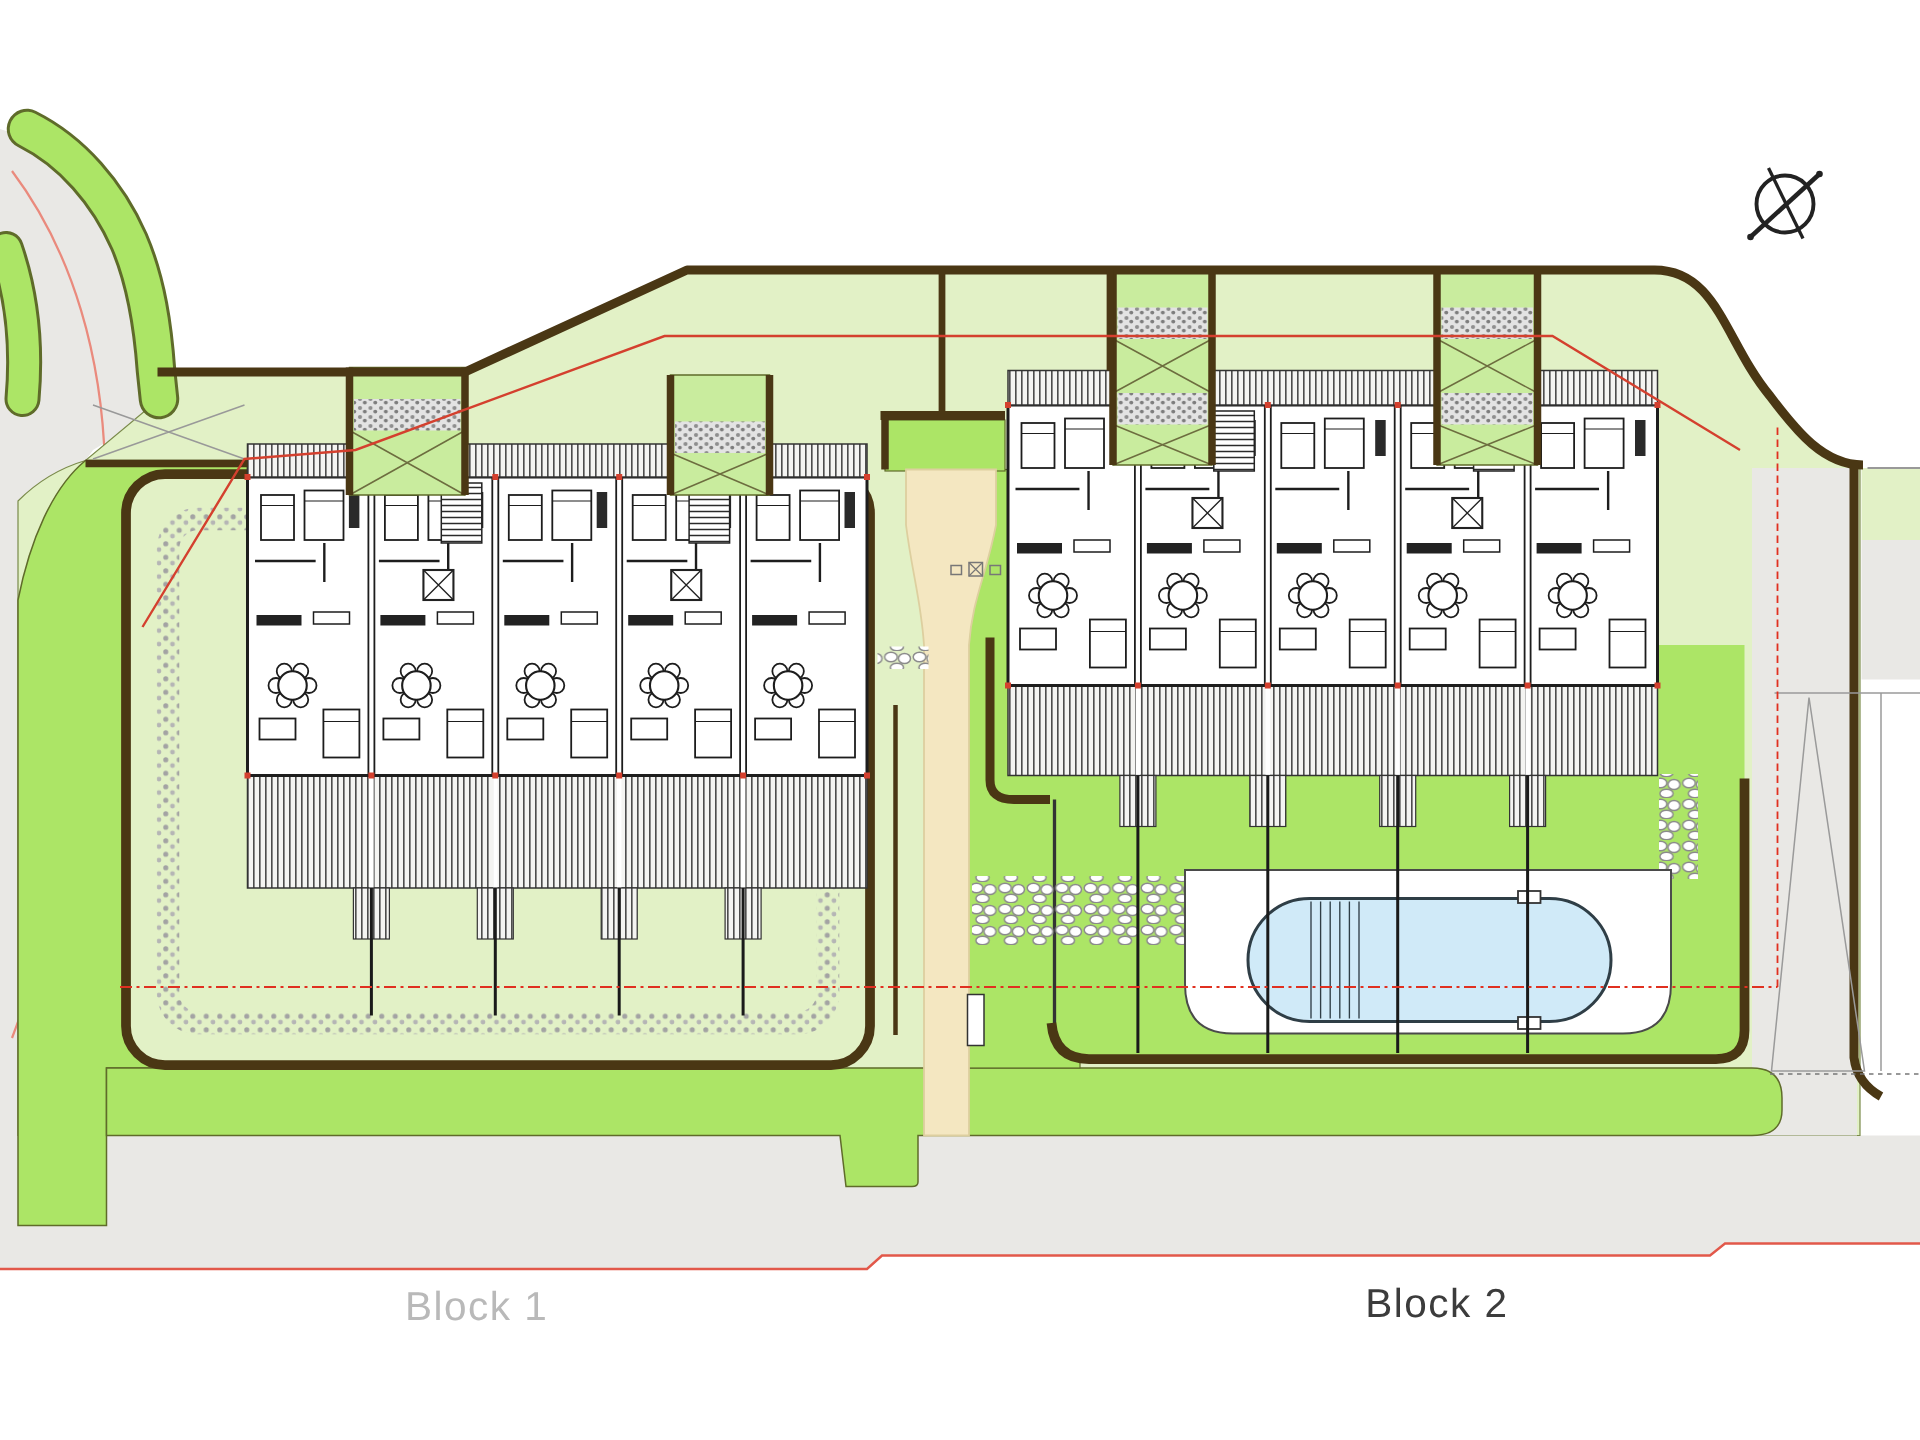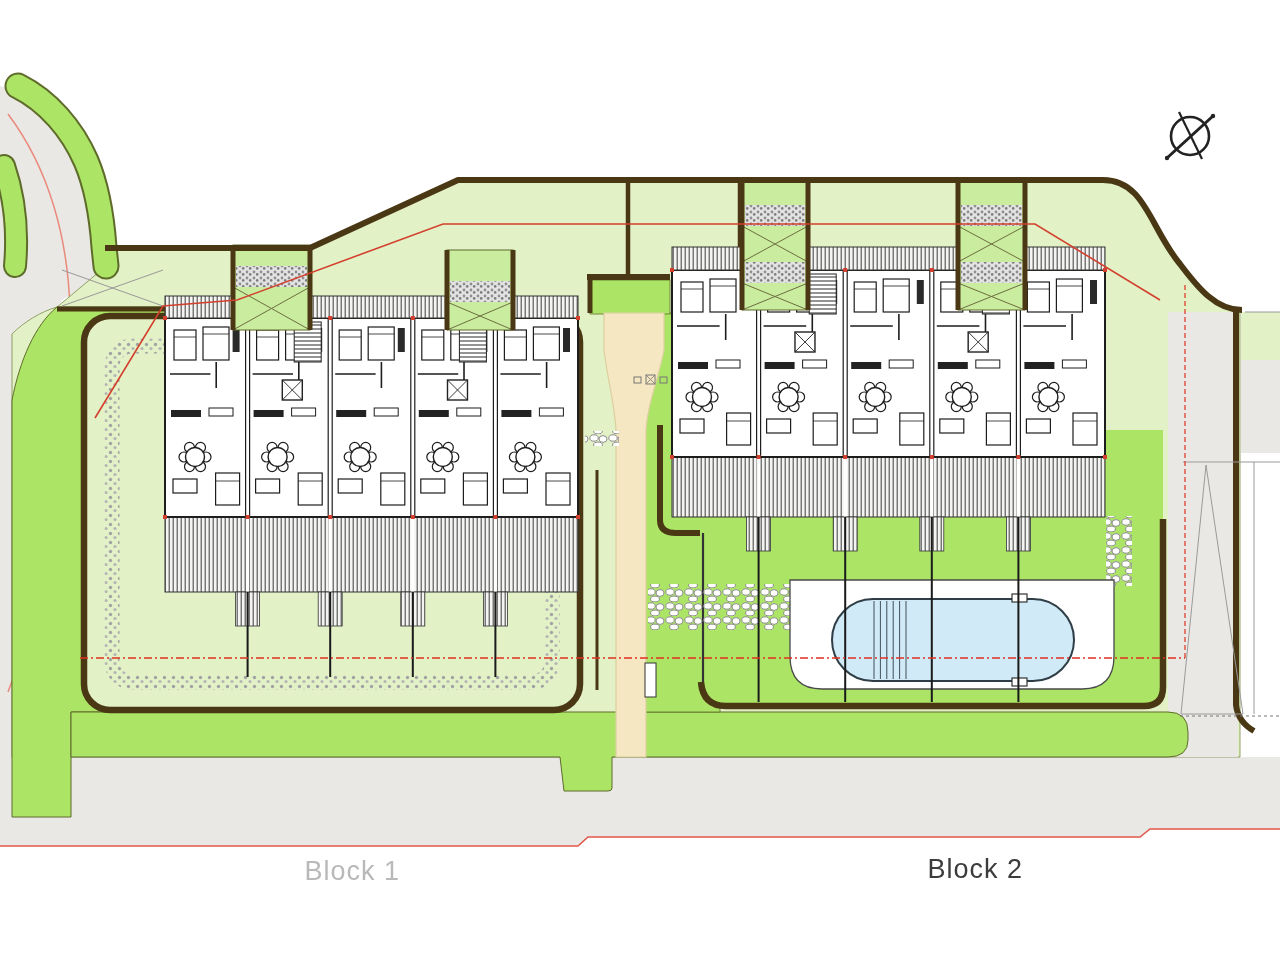--- a/index.html
+++ b/index.html
@@ -1,21 +1,21 @@
 <!DOCTYPE html>
 <html><head>
 <meta charset="utf-8">
 <style>
   html,body{margin:0;padding:0;background:#ffffff;}
   .stage{position:relative;width:1280px;height:960px;background:#fff;overflow:hidden;
          font-family:"Liberation Sans", sans-serif;}
   .stage svg{position:absolute;left:0;top:0;}
   .plan-label{position:absolute;font-size:27px;letter-spacing:1px;pointer-events:none;}
-  #label-block1{left:270px;top:856px;width:130px;text-align:right;}
-  #label-block2{left:893px;top:854px;width:130px;text-align:right;}
+  #label-block1{left:270px;top:856px;width:130px;text-align:left;}
+  #label-block2{left:893px;top:854px;width:130px;text-align:center;}
 </style>
 </head>
 <body>
 
 <div class="stage">
   <svg id="plan" width="1280" height="960" viewBox="0 0 1280 960">
       <defs>
         <pattern id="hatchV" width="4" height="8" patternUnits="userSpaceOnUse">
           <rect x="0" y="0" width="4" height="8" fill="#f4f4f2"></rect>
           <line x1="1.2" y1="0" x2="1.2" y2="8" stroke="#4d4d4d" stroke-width="1.1"></line>

